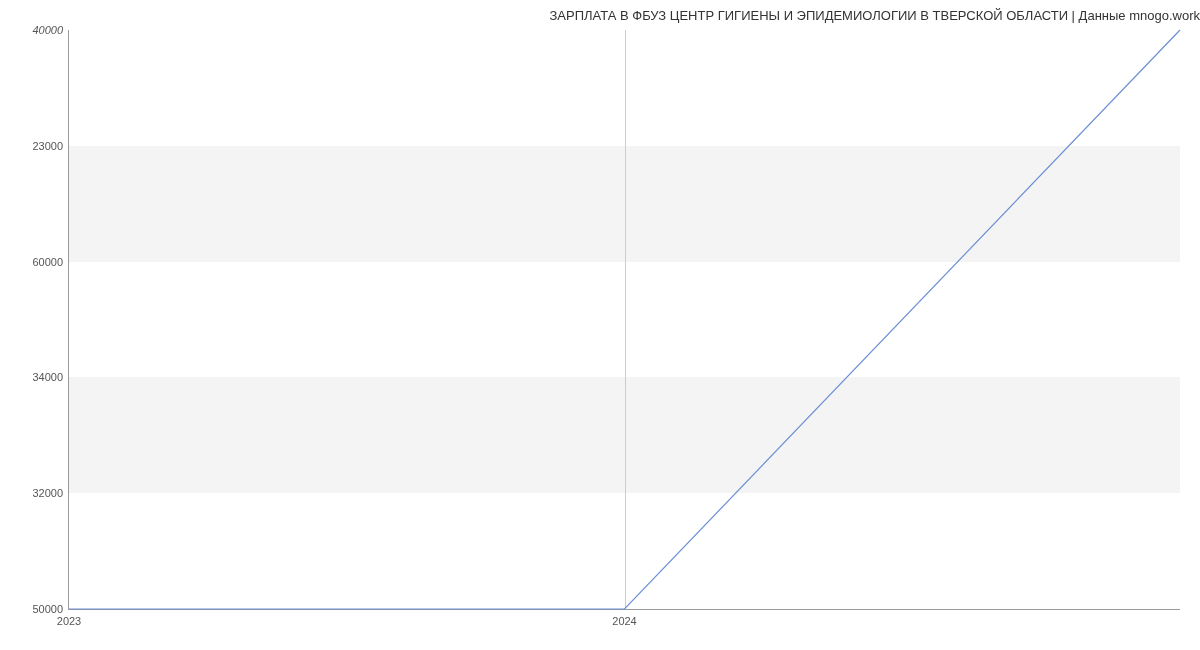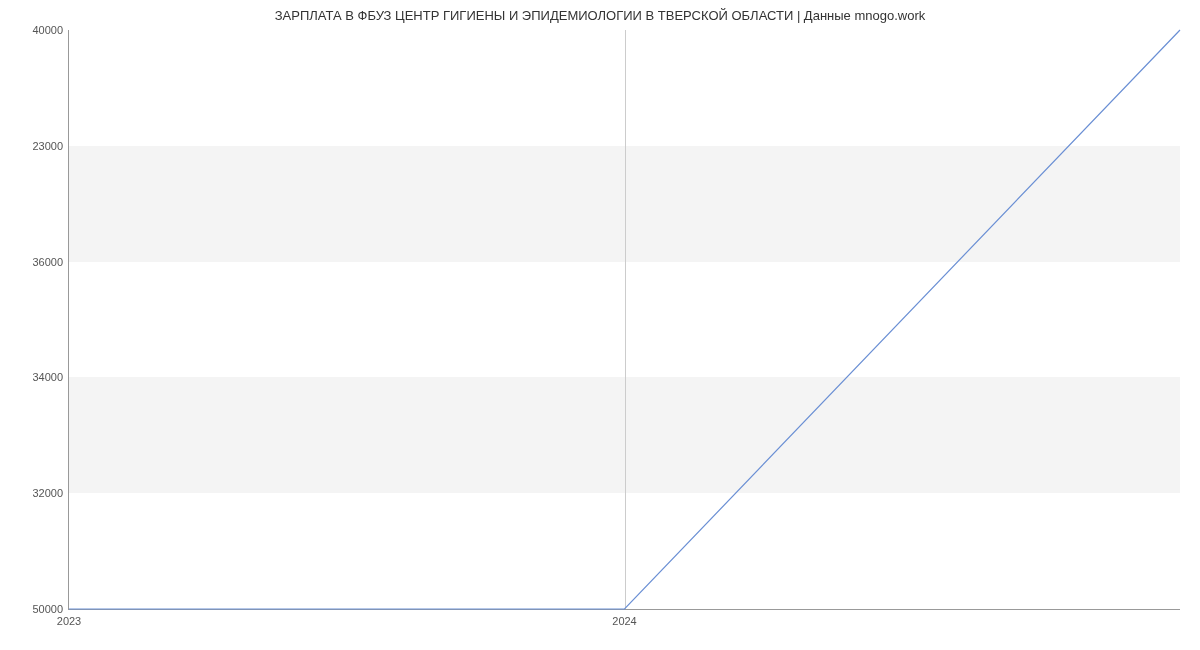--- a/index.html
+++ b/index.html
@@ -11,21 +11,21 @@
   .chart-container {
     width: 1200px;
     height: 650px;
     position: relative;
   }
   .chart-title {
     position: absolute;
     top: 8px;
     left: 0;
     right: 0;
-    text-align: center;
+    text-align: right;
     font-size: 13px;
     color: #333;
     font-weight: normal;
   }
   .plot-area {
     position: absolute;
     left: 68px;
     right: 20px;
     top: 30px;
     bottom: 40px;
@@ -87,23 +87,23 @@
   <div class="plot-area">
 
     <div class="band" style="top:60%;height:20%;"></div>
     <div class="band" style="top:20%;height:20%;"></div>
 
     <div class="x-tick" style="left:50%;"></div>
 
     <div class="y-label" style="top:100%;">50000</div>
     <div class="y-label" style="top:80%;">32000</div>
     <div class="y-label" style="top:60%;">34000</div>
-    <div class="y-label" style="top:40%;">36000</div>
+    <div class="y-label" style="top:40%;">60000</div>
     <div class="y-label" style="top:20%;">23000</div>
-    <div class="y-label" style="top:0%;">40000</div>
+    <div class="y-label" style="top:0%;font-style:italic;">40000</div>
 
     <div class="x-label" style="left:0%;">2023</div>
     <div class="x-label" style="left:50%;">2024</div>
     <div class="x-label" style="left:100%;margin-left:43px;">2025</div>
 
     <svg class="line-layer" viewBox="0 0 100 100" preserveAspectRatio="none">
       <polyline class="data-line" id="series-line" points="0.000,100.000 50.000,100.000 100.000,0.000" vector-effect="non-scaling-stroke"></polyline>
     </svg>
   </div>
 </div>

